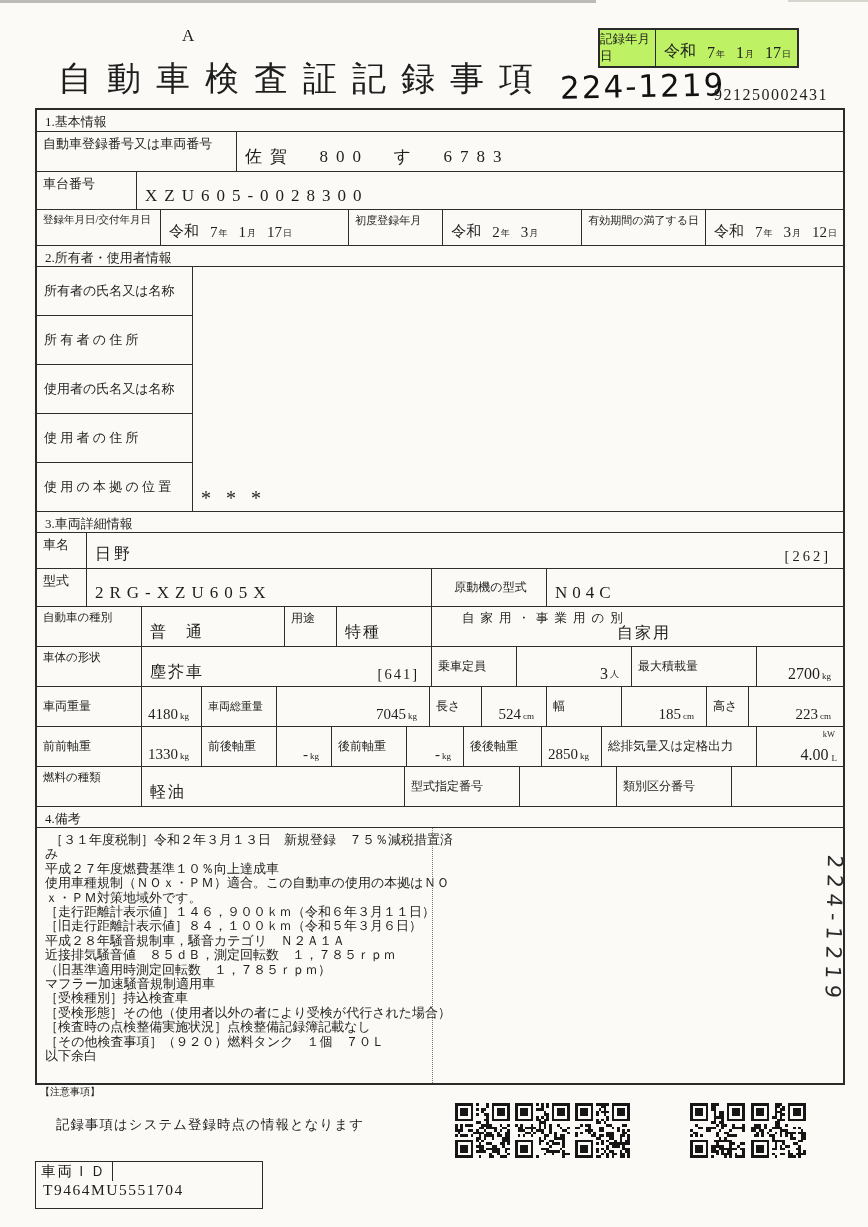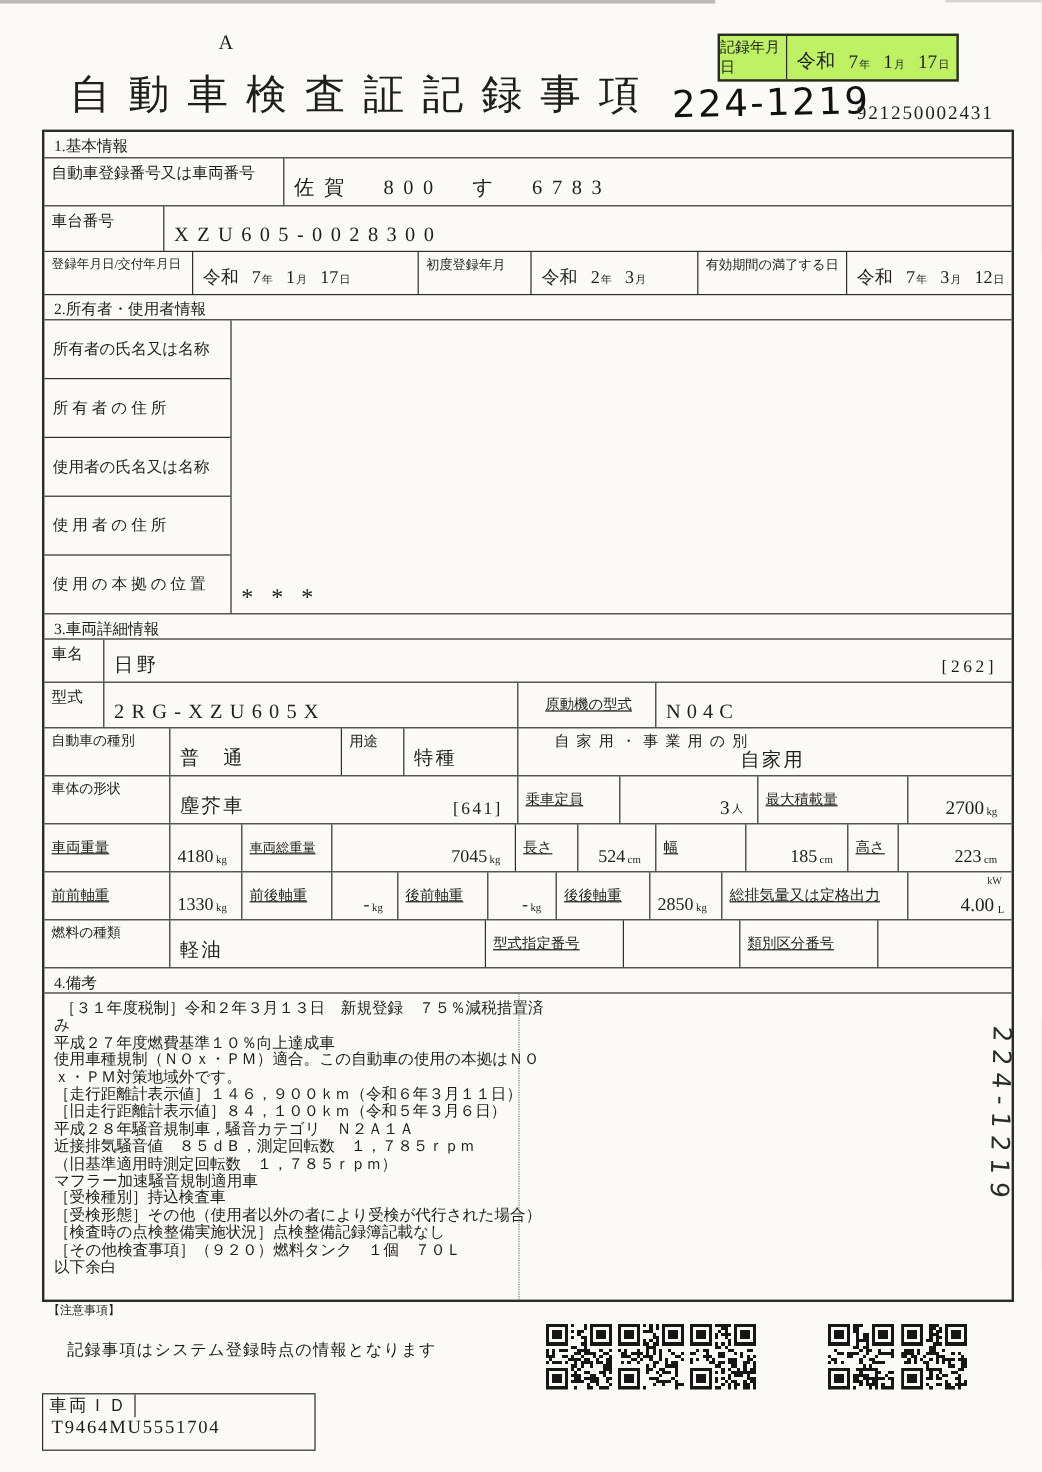--- a/index.html
+++ b/index.html
@@ -25,21 +25,21 @@
   
   .tbl{position:absolute;left:35px;top:108px;width:810px;border:2px solid #2b2b2b;box-sizing:border-box;
        background:#fbfaf6;}
   .tbl>div+div{border-top:1.6px solid #2e2e2e;}
   .shead{font-size:13px;padding:3px 0 2px 8px;height:21px;box-sizing:border-box;}
   .row{display:flex;position:relative;box-sizing:border-box;}
   .row>div{box-sizing:border-box;}
   .br{border-right:1.6px solid #2e2e2e;}
   .lbl{font-size:13px;padding:3px 3px 0 6px;}
   .lbl.sm{font-size:10.5px;}
-  .lbl.c{display:flex;align-items:center;font-size:12px;padding-top:0;text-decoration:underline;}
+  .lbl.c{display:flex;align-items:center;font-size:12px;padding-top:0;}
   .val{display:flex;align-items:flex-end;padding:0 12px 3px 8px;font-size:17px;white-space:pre;}
   .val.r{justify-content:flex-end;}
   .val .u{font-size:9px;margin-left:2px;padding-bottom:2px;}
   .code{font-size:14.5px;}
 
   
   .owner-body{display:flex;height:244px;}
   .ocol{width:155px;border-right:1.6px solid #2e2e2e;display:flex;flex-direction:column;}
   .ocell{height:49px;display:flex;align-items:center;padding-left:7px;font-size:13px;
          border-bottom:1.6px solid #2e2e2e;box-sizing:border-box;}

